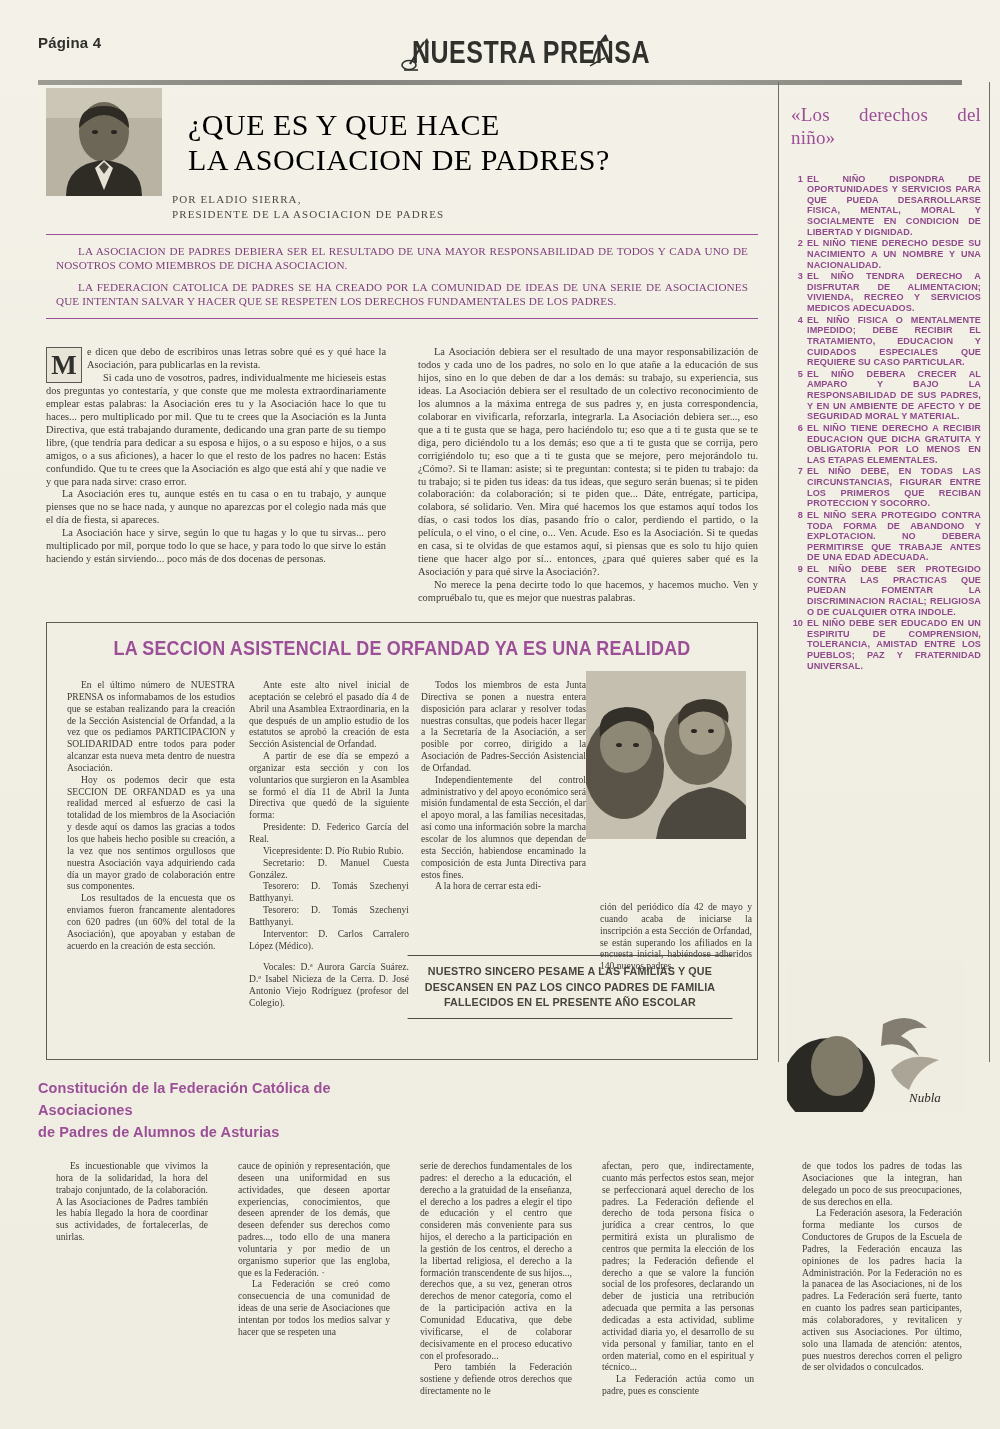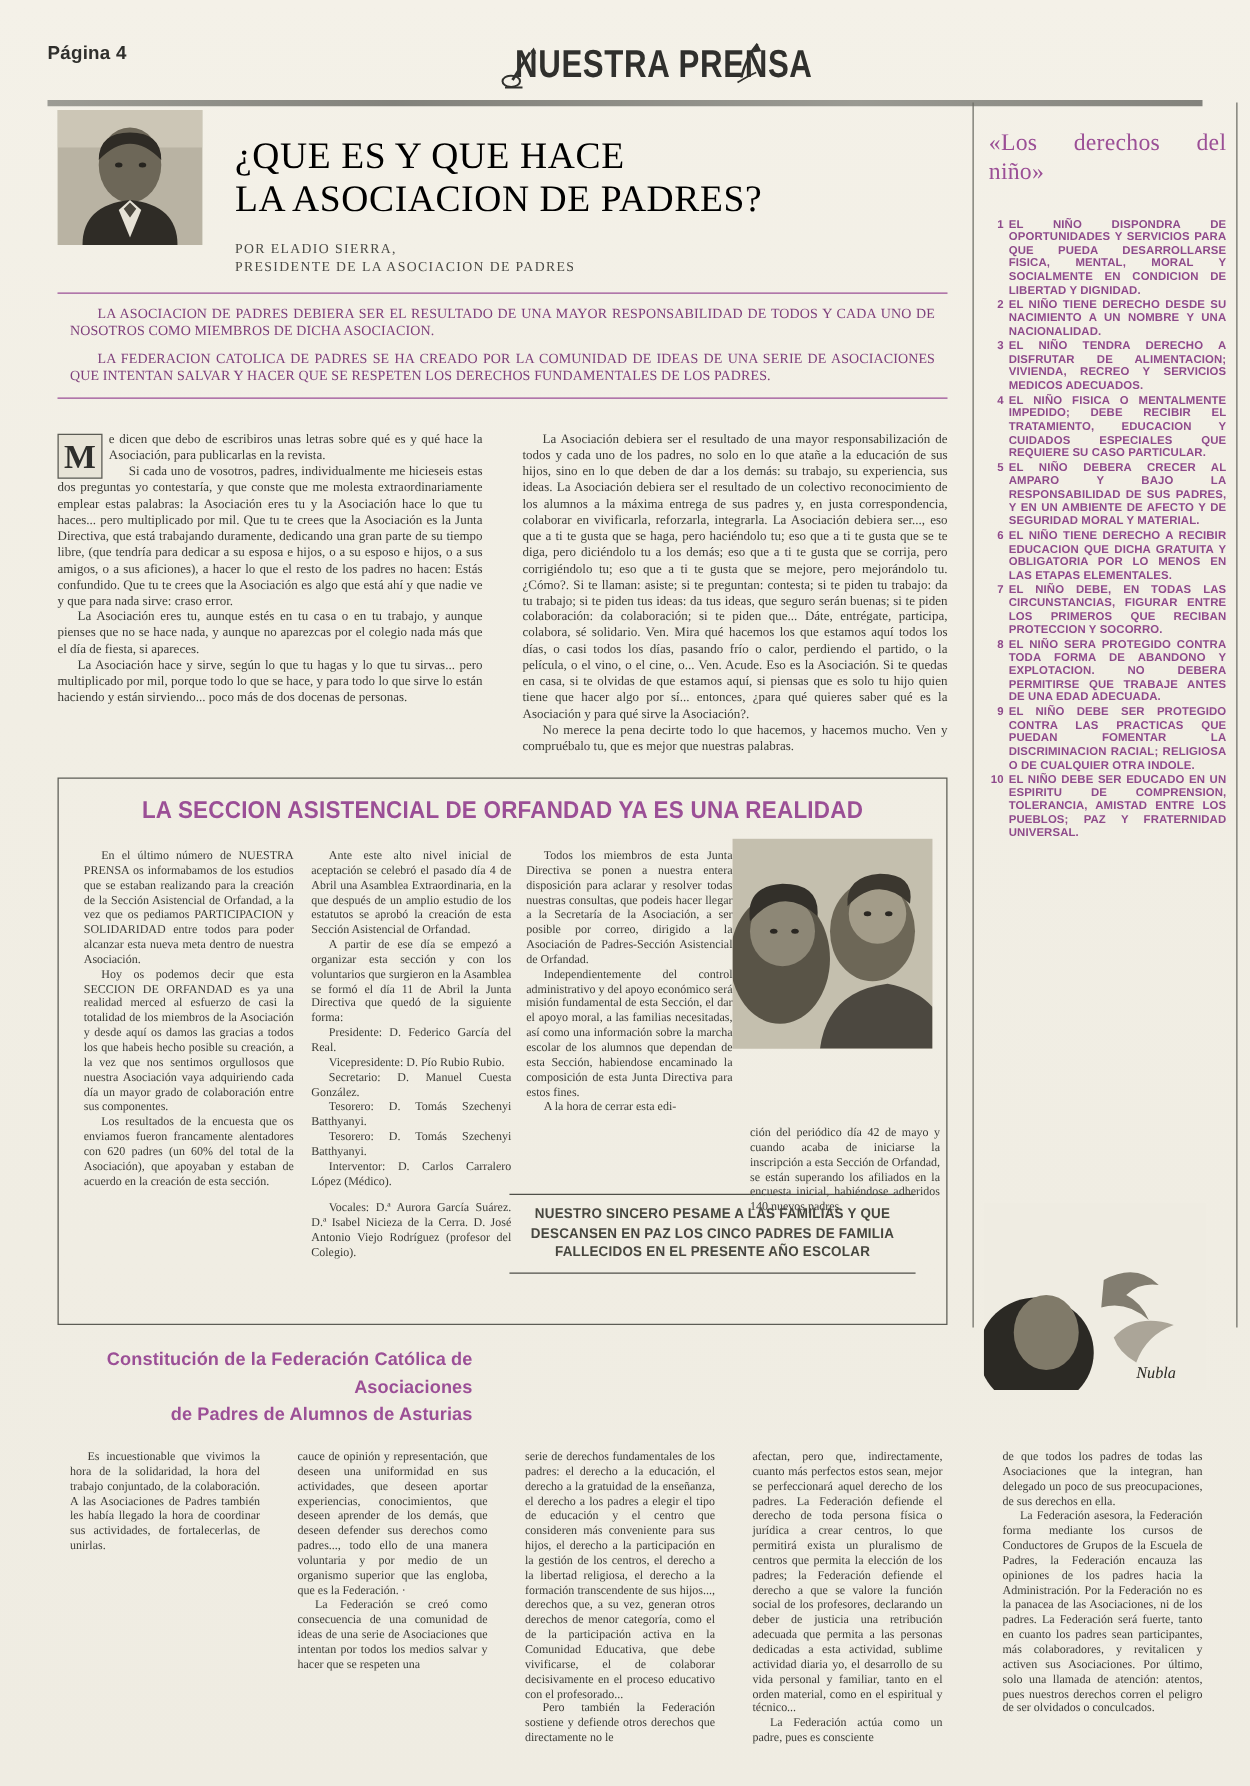--- a/index.html
+++ b/index.html
@@ -58,21 +58,21 @@
   .photo svg{display:block;}
 
   .headline{
     position:absolute;left:188px;top:108px;width:570px;
     color:#000000;
     font-family:"Liberation Serif", serif;
     font-size:30px;line-height:1.16;letter-spacing:.5px;
     font-weight:normal;
   }
   .byline{
-    position:absolute;left:188px;top:192px;width:420px;
+    position:absolute;left:172px;top:192px;width:420px;
     color:#4b4b46;
     font-size:11px;line-height:1.35;letter-spacing:1.1px;
   }
 
   .intro-box{
     position:absolute;left:46px;top:234px;width:712px;
     border-top:1.5px solid #9b4f96;
     border-bottom:1.5px solid #9b4f96;
     padding:9px 10px 10px 10px;
     box-sizing:border-box;
@@ -203,21 +203,20 @@
   }
 
   
   .sec3-title{
     position:absolute;left:38px;top:1078px;width:340px;
     color:#9b4f96;
     font-family:"Liberation Sans", sans-serif;
     font-weight:bold;
     font-size:14.5px;line-height:1.5;
     letter-spacing:.1px;
-    text-align:right;
   }
   .sec3-cols{
     position:absolute;left:38px;top:1160px;width:930px;height:250px;
   }
   .d{
     position:absolute;top:0;width:152px;
     font-size:9.6px;line-height:1.235;
     text-align:justify;color:#3b3b36;
   }
   .d p{margin:0;text-indent:14px;}

